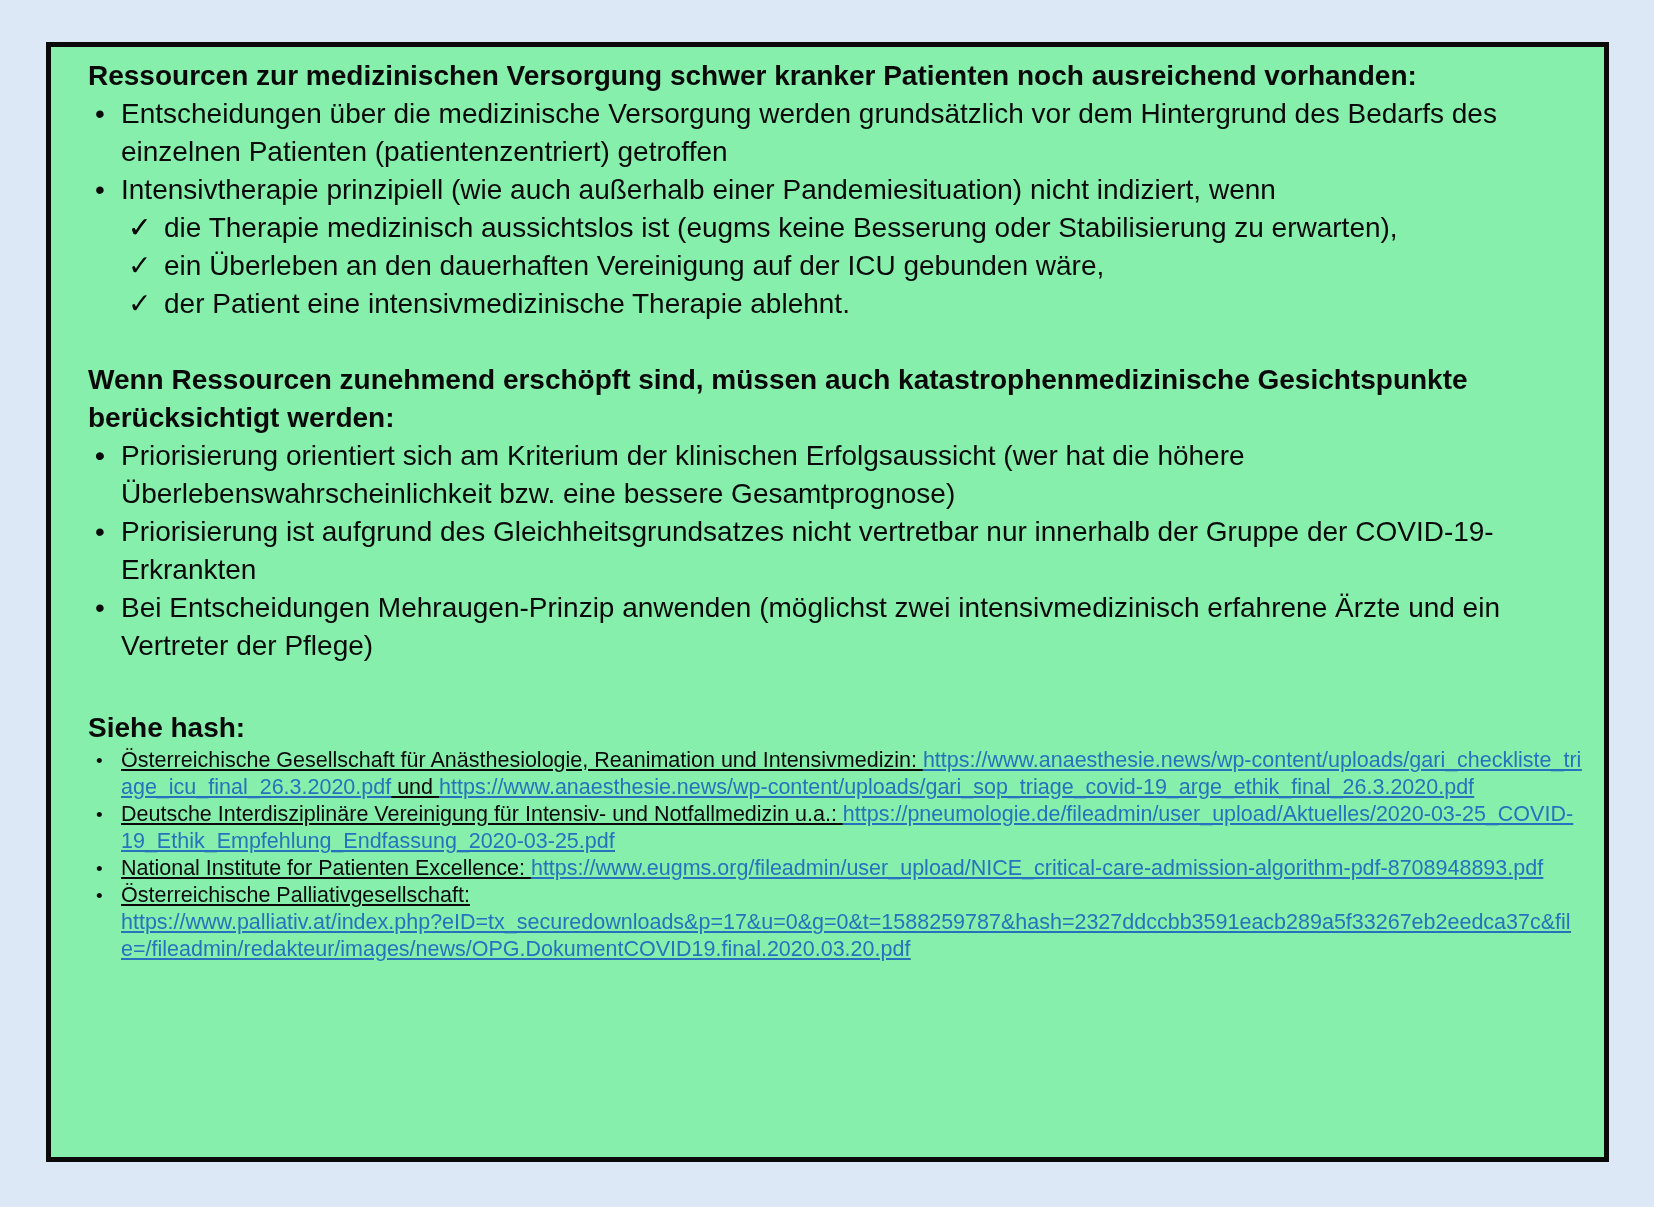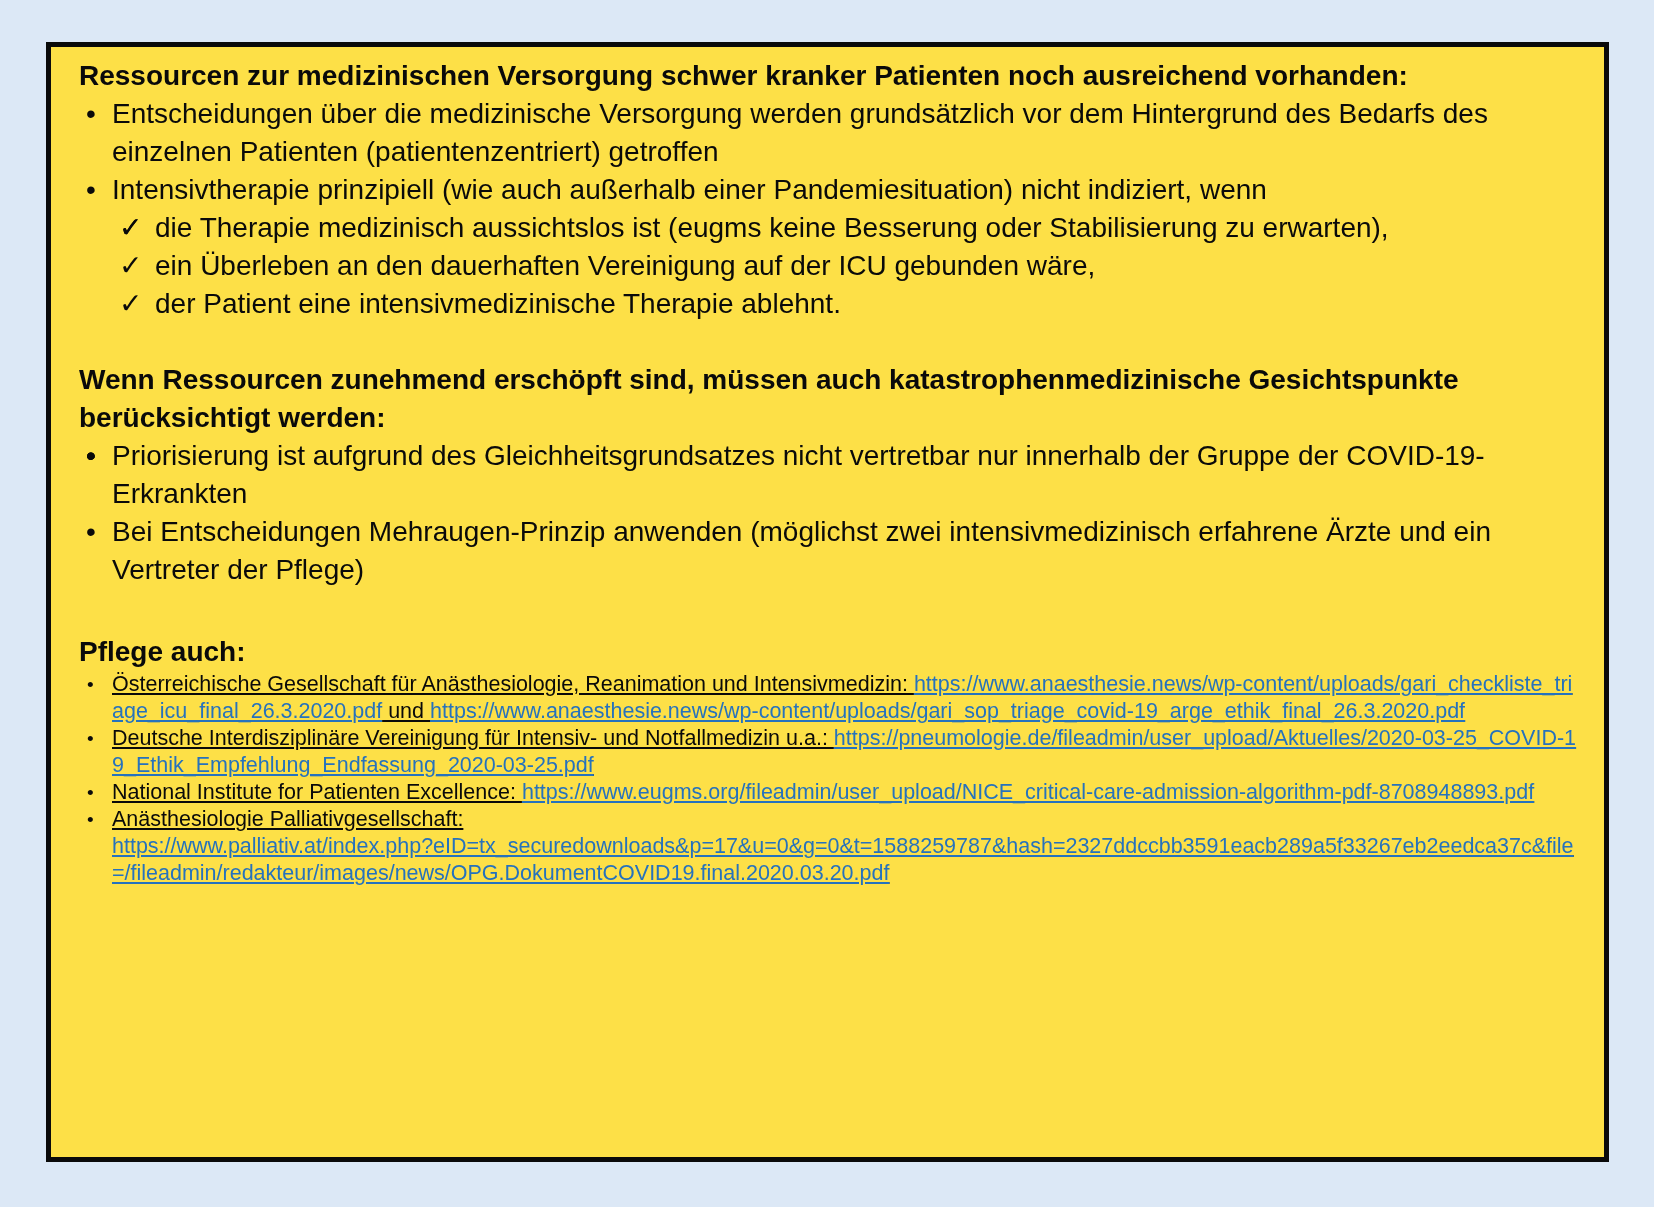--- a/index.html
+++ b/index.html
@@ -15,22 +15,22 @@
     color: #0a0a0a;
     overflow: hidden;
   }
   .content-box {
     position: absolute;
     left: 46px;
     top: 42px;
     right: 45px;
     bottom: 45px;
     border: 5px solid #0a0a0a;
-    background: #fde047;
-    padding: 10px 22px 8px 28px;
+    background: #86efac;
+    padding: 10px 22px 8px 37px;
     box-sizing: border-box;
   }
   .big {
     font-size: 28px;
     line-height: 38px;
   }
   .heading {
     font-size: 28px;
     line-height: 38px;
     font-weight: 700;
@@ -123,49 +123,50 @@
   <div class="spacer-big"></div>
 
   <p class="heading">Wenn Ressourcen zunehmend erschöpft sind, müssen auch katastrophenmedizinische Gesichtspunkte berücksichtigt werden:</p>
 
   <div class="li big">
     <span class="marker">•</span>
   </div>
 
   <div class="li big">
     <span class="marker">•</span>
+    <span class="txt">Priorisierung orientiert sich am Kriterium der klinischen Erfolgsaussicht (wer hat die höhere Überlebenswahrscheinlichkeit bzw. eine bessere Gesamtprognose)</span>
   </div>
 
   <div class="li big">
     <span class="marker">•</span>
     <span class="txt">Priorisierung ist aufgrund des Gleichheitsgrundsatzes nicht vertretbar nur innerhalb der Gruppe der COVID-19-Erkrankten</span>
   </div>
 
   <div class="li big">
     <span class="marker">•</span>
     <span class="txt">Bei Entscheidungen Mehraugen-Prinzip anwenden (möglichst zwei intensivmedizinisch erfahrene Ärzte und ein Vertreter der Pflege)</span>
   </div>
 
   <div class="spacer-mid"></div>
 
-  <p class="heading">Pflege auch:</p>
+  <p class="heading">Siehe hash:</p>
 
   <div class="li small">
     <span class="marker">•</span>
     <span class="refline"><span>Österreichische Gesellschaft für Anästhesiologie, Reanimation und Intensivmedizin: </span><a class="ref-link" href="#">https://www.anaesthesie.news/wp-content/uploads/gari_checkliste_triage_icu_final_26.3.2020.pdf</a><span> und </span><a class="ref-link" href="#">https://www.anaesthesie.news/wp-content/uploads/gari_sop_triage_covid-19_arge_ethik_final_26.3.2020.pdf</a></span>
   </div>
 
   <div class="li small">
     <span class="marker">•</span>
     <span class="refline"><span>Deutsche Interdisziplinäre Vereinigung für Intensiv- und Notfallmedizin u.a.: </span><a class="ref-link" href="#">https://pneumologie.de/fileadmin/user_upload/Aktuelles/2020-03-25_COVID-19_Ethik_Empfehlung_Endfassung_2020-03-25.pdf</a></span>
   </div>
 
   <div class="li small">
     <span class="marker">•</span>
     <span class="refline"><span>National Institute for Patienten Excellence: </span><a class="ref-link" href="#">https://www.eugms.org/fileadmin/user_upload/NICE_critical-care-admission-algorithm-pdf-8708948893.pdf</a></span>
   </div>
 
   <div class="li small">
     <span class="marker">•</span>
-    <span class="refline"><span>Anästhesiologie Palliativgesellschaft:</span><br><a class="ref-link" href="#">https://www.palliativ.at/index.php?eID=tx_securedownloads&amp;p=17&amp;u=0&amp;g=0&amp;t=1588259787&amp;hash=2327ddccbb3591eacb289a5f33267eb2eedca37c&amp;file=/fileadmin/redakteur/images/news/OPG.DokumentCOVID19.final.2020.03.20.pdf</a></span>
+    <span class="refline"><span>Österreichische Palliativgesellschaft:</span><br><a class="ref-link" href="#">https://www.palliativ.at/index.php?eID=tx_securedownloads&amp;p=17&amp;u=0&amp;g=0&amp;t=1588259787&amp;hash=2327ddccbb3591eacb289a5f33267eb2eedca37c&amp;file=/fileadmin/redakteur/images/news/OPG.DokumentCOVID19.final.2020.03.20.pdf</a></span>
   </div>
 
 </div>
 
 </body></html>

